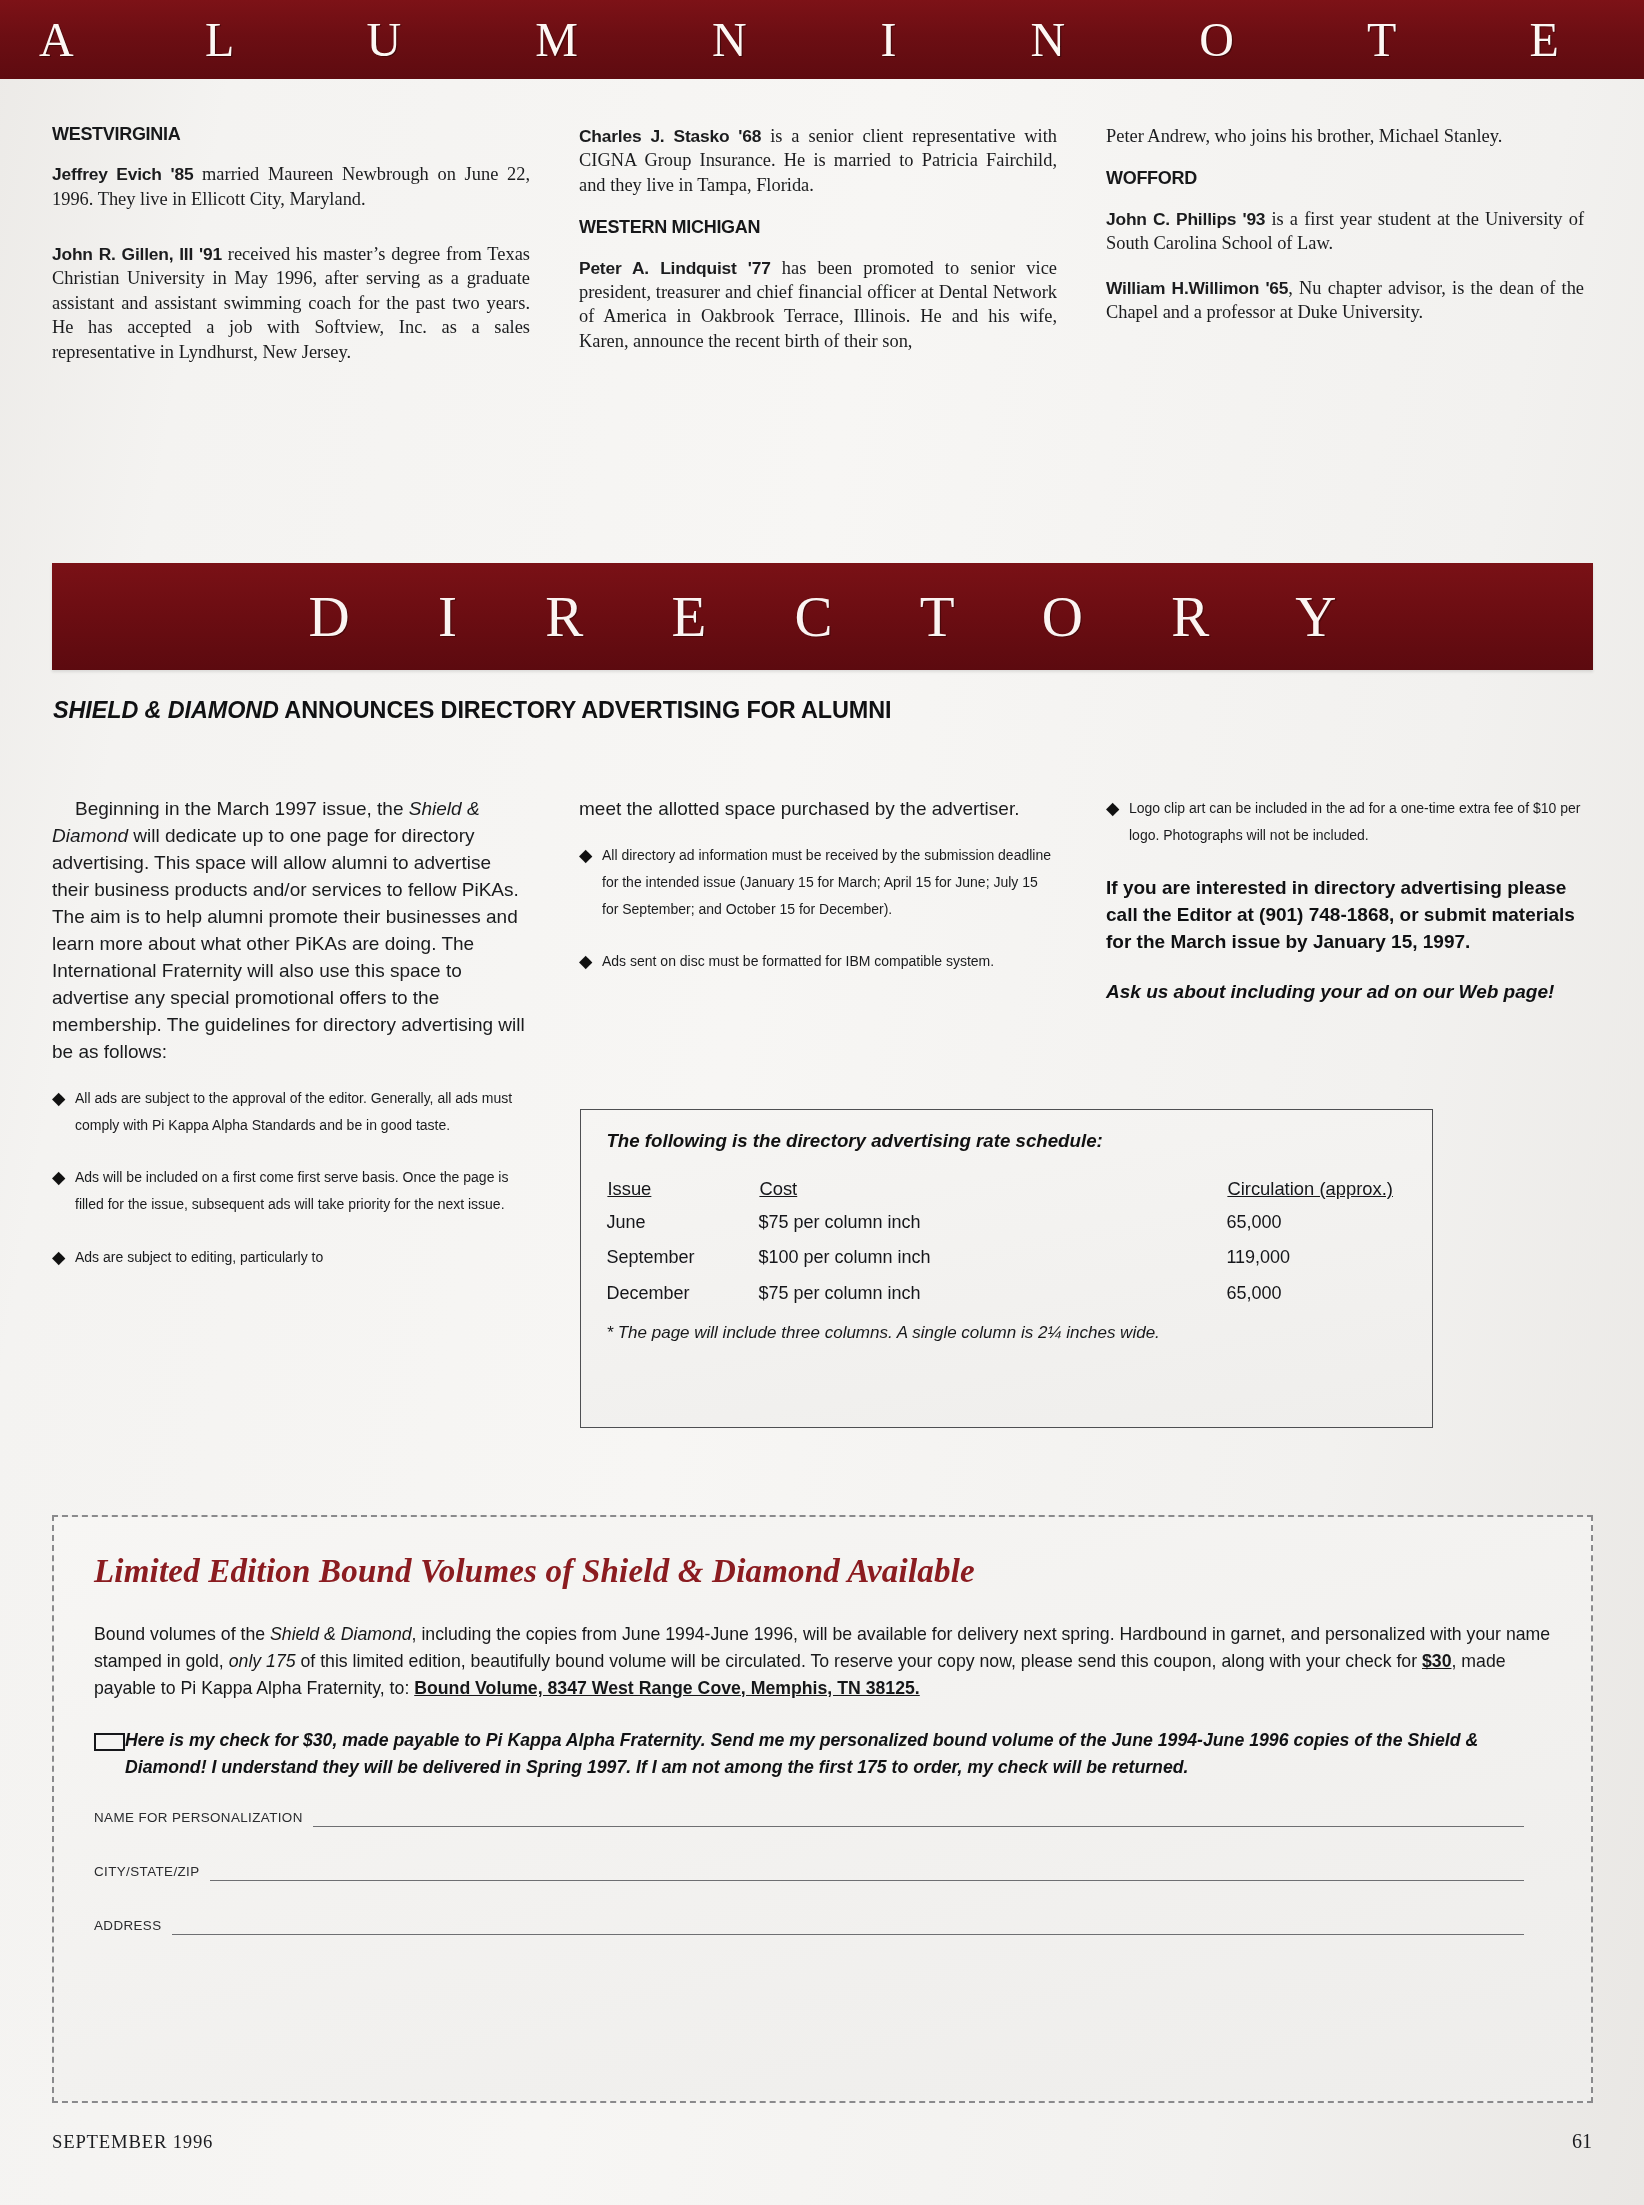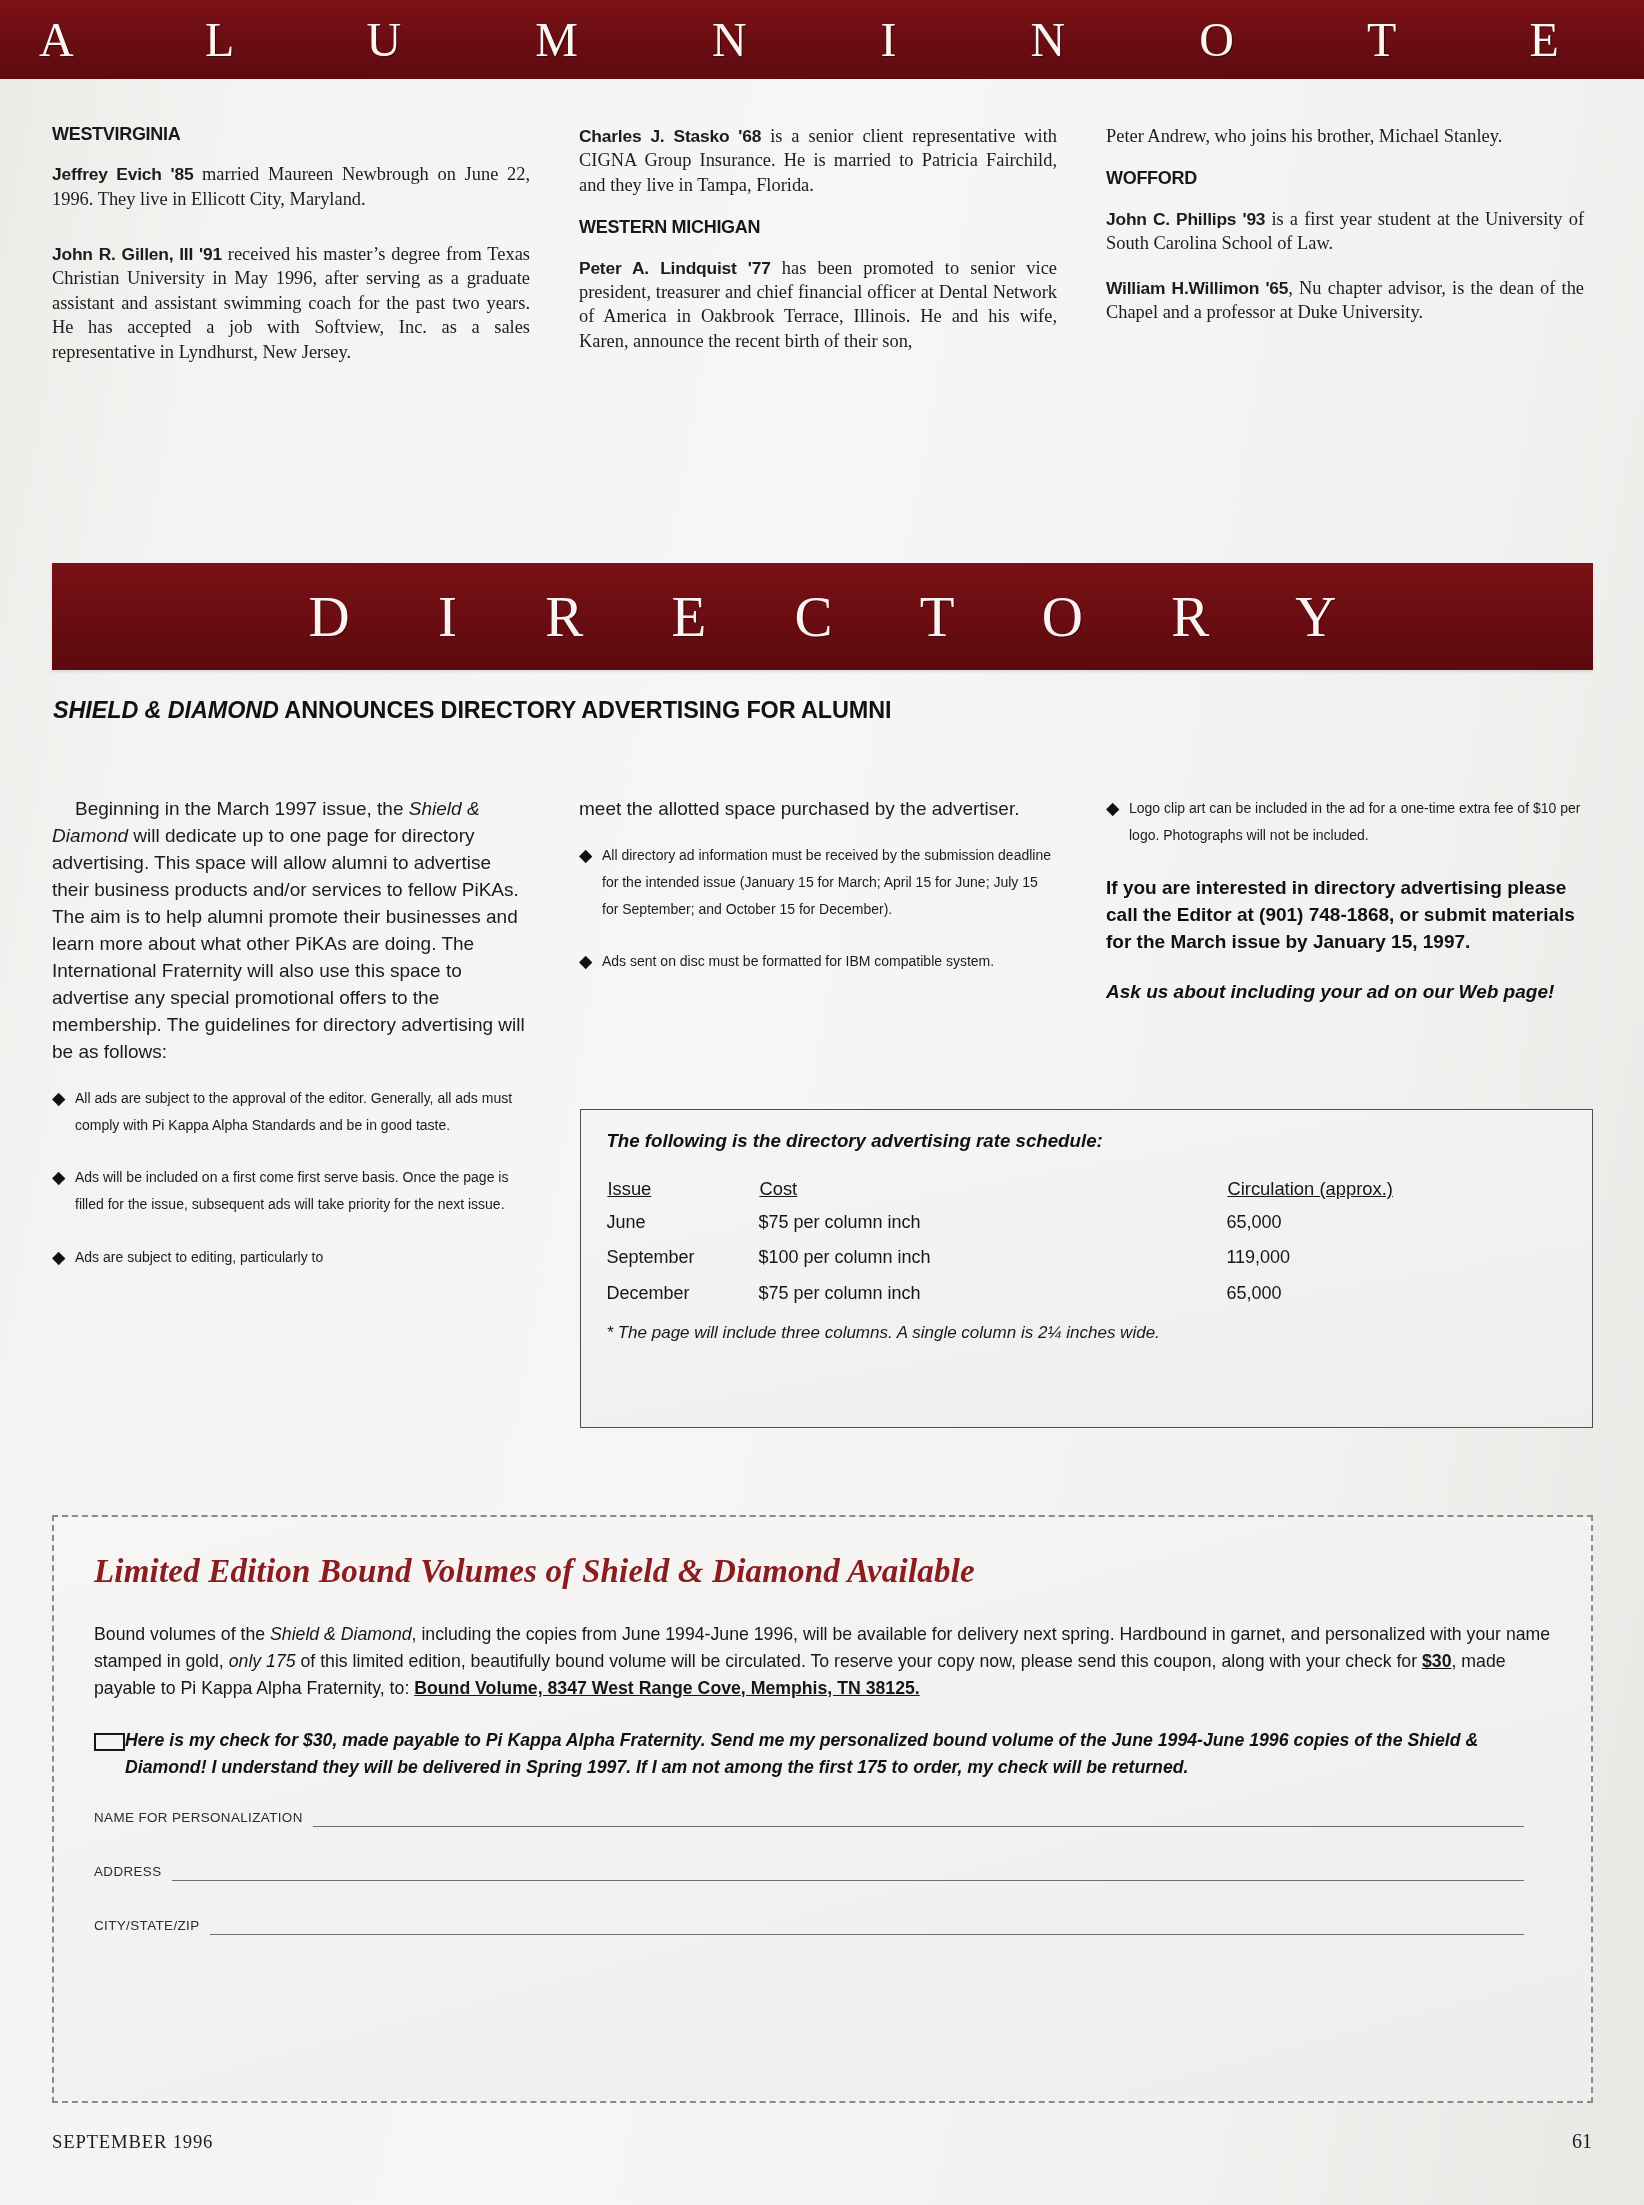--- a/index.html
+++ b/index.html
@@ -144,21 +144,21 @@
     font-weight: bold;
     font-style: italic;
     color: #0f1012;
     margin: 0;
   }
 
   
   .rate-box {
     position: absolute;
     left: 580px; top: 1109px;
-    width: 1013px; height: 319px;
+    width: 853px; height: 319px;
     border: 1.3px solid #4e4f52;
     background: linear-gradient(170deg,#f6f5f3,#efeeec);
     padding: 20px 25.4px 0 25.4px;
   }
   .rate-title {
     font-size: 18.7px;
     font-weight: bold;
     font-style: italic;
     color: #111;
     margin: 0 0 25.4px 0;
@@ -386,26 +386,26 @@
     <div class="check-row">
       <div class="check-box"></div>
       <div class="check-text">Here is my check for $30, made payable to Pi Kappa Alpha Fraternity. Send me my personalized bound volume of the June 1994-June 1996 copies of the Shield &amp; Diamond! I understand they will be delivered in Spring 1997. If I am not among the first 175 to order, my check will be returned.</div>
     </div>
 
     <div class="field-row">
       <div class="field-label">NAME FOR PERSONALIZATION</div>
       <div class="field-line"></div>
     </div>
     <div class="field-row">
+      <div class="field-label">CITY/STATE/ZIP</div>
+      <div class="field-line"></div>
+    </div>
+    <div class="field-row">
       <div class="field-label">ADDRESS</div>
       <div class="field-line"></div>
     </div>
-    <div class="field-row">
-      <div class="field-label">CITY/STATE/ZIP</div>
-      <div class="field-line"></div>
-    </div>
   </div>
 
   <div class="footer-left">SEPTEMBER 1996</div>
   <div class="footer-right">61</div>
 
 </div>
 
 
 </body></html>

